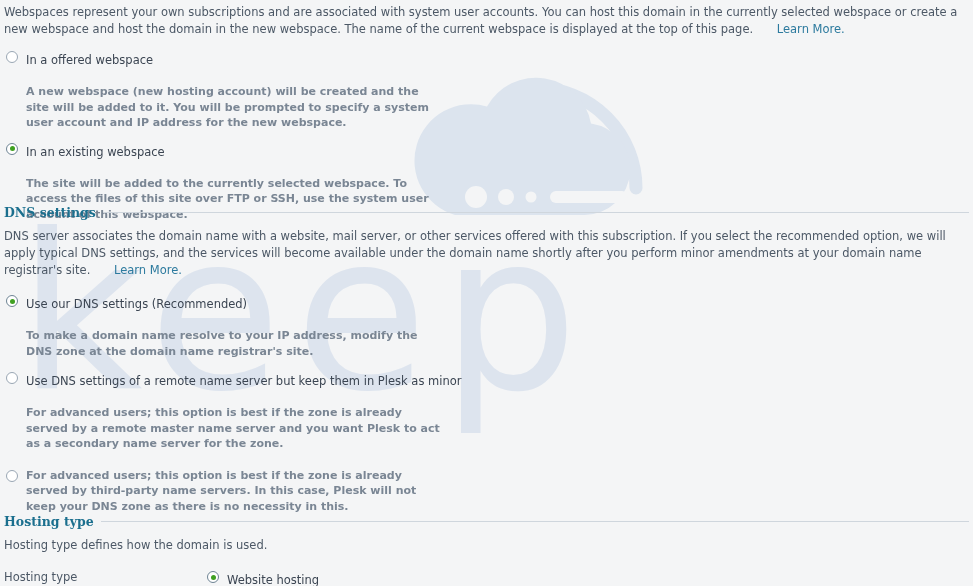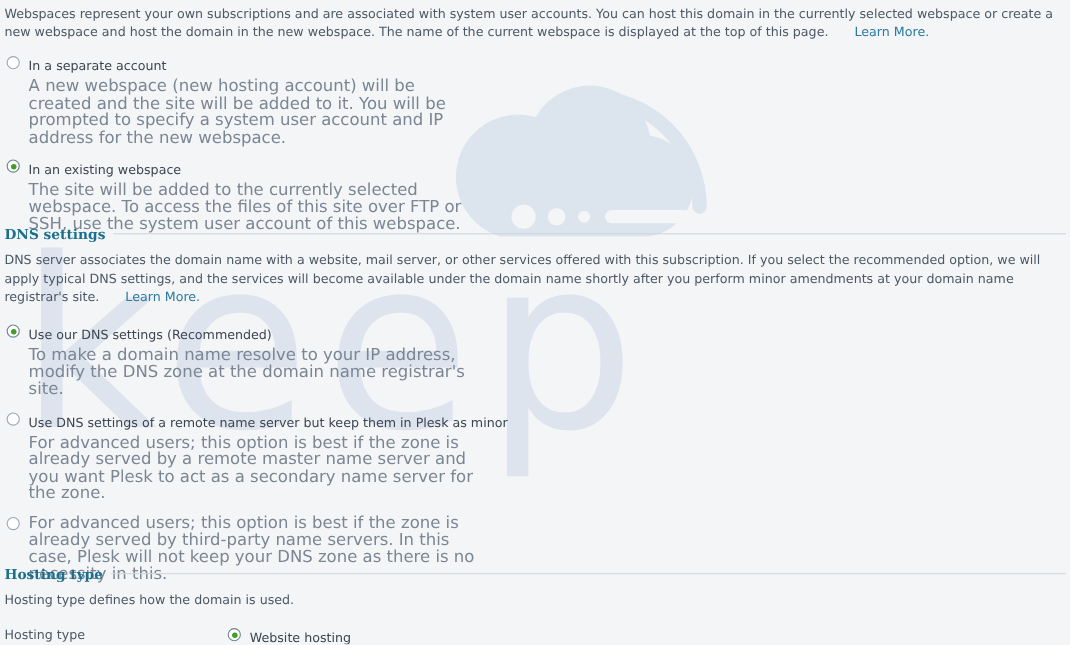--- a/index.html
+++ b/index.html
@@ -148,25 +148,26 @@
   }
 
   .opt-label {
     font-size: 11.5px;
     color: #3b4552;
     line-height: 15px;
     cursor: pointer;
     display: inline-block;
   }
   .opt-desc {
-    font-size: 15px;
+    font-size: 11px;
     color: #7a8694;
     line-height: 15.5px;
-    margin-top: 3px;
+    margin-top: 16px;
     max-width: 410px;
+    font-weight: bold;
   }
   .opt-desc.wide { max-width: 420px; }
 
   .para-plain {
     position: absolute;
     left: 4px;
     width: 965px;
     font-size: 11.5px;
     line-height: 17px;
     color: #4c5866;
@@ -197,21 +198,21 @@
 
   <div id="content">
 
     <div class="intro-para" id="intro-1"><span>Webspaces represent your own subscriptions and are associated with system user accounts. You can host this domain in the currently selected webspace or create a new webspace and host the domain in the new webspace. The name of the current webspace is displayed at the top of this page. </span><span class="inline-link">Learn More.</span></div>
 
     <div class="form-row" style="top:49px;">
       <div class="row-fields">
 
         <div class="opt">
           <span class="radio"></span>
-          <span class="opt-label">In a separate account</span>
+          <span class="opt-label">In a offered webspace</span>
           <div class="opt-desc">A new webspace (new hosting account) will be created and the site will be added to it. You will be prompted to specify a system user account and IP address for the new webspace.</div>
         </div>
 
         <div class="opt" style="margin-top:10px;">
           <span class="radio checked"></span>
           <span class="opt-label">In an existing webspace</span>
           <div class="opt-desc">The site will be added to the currently selected webspace. To access the files of this site over FTP or SSH, use the system user account of this webspace.</div>
         </div>
 
       </div>

